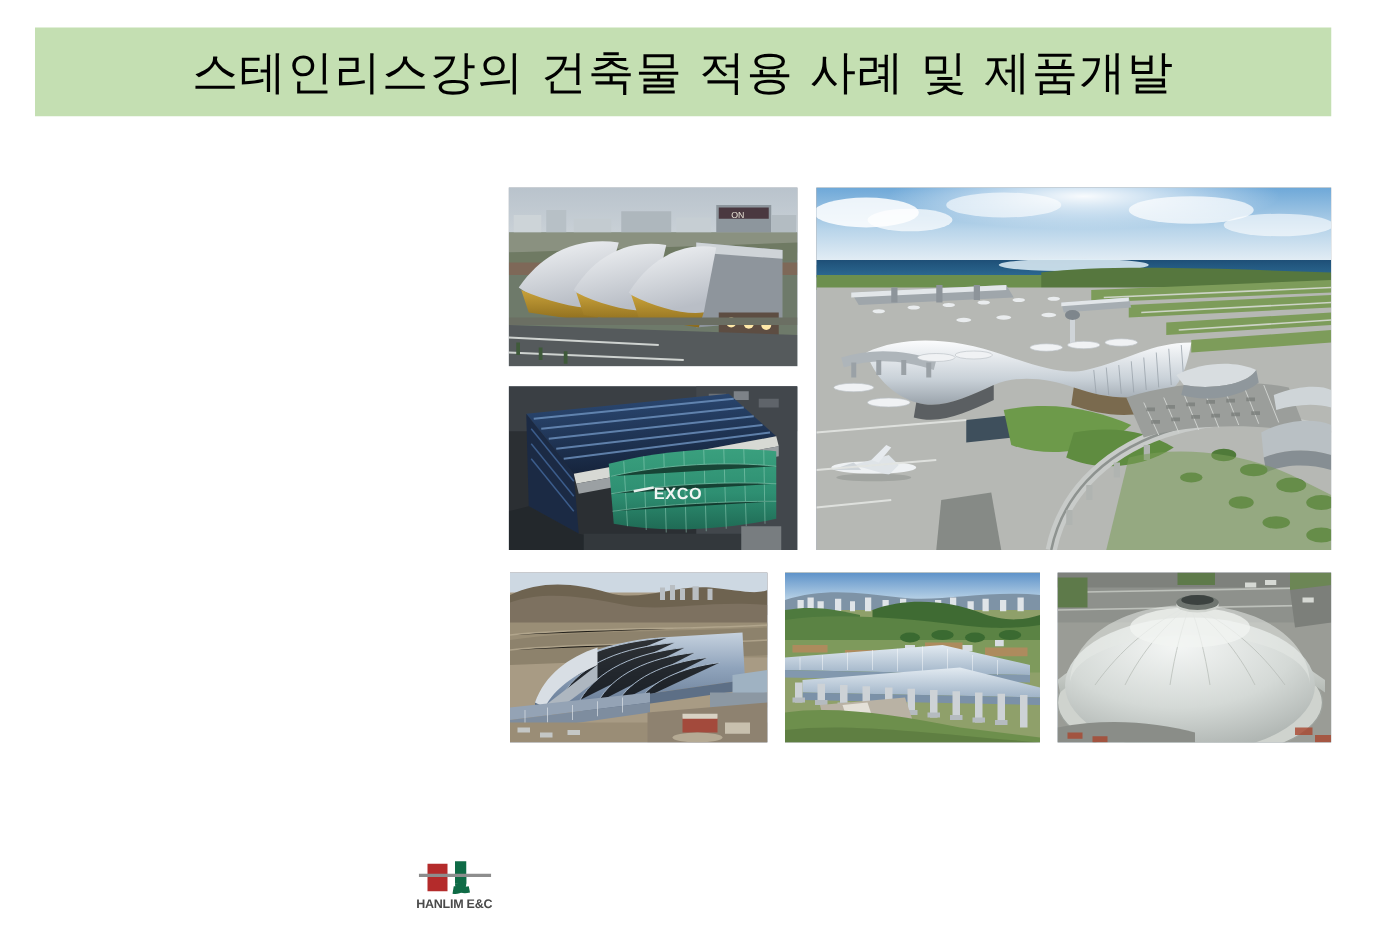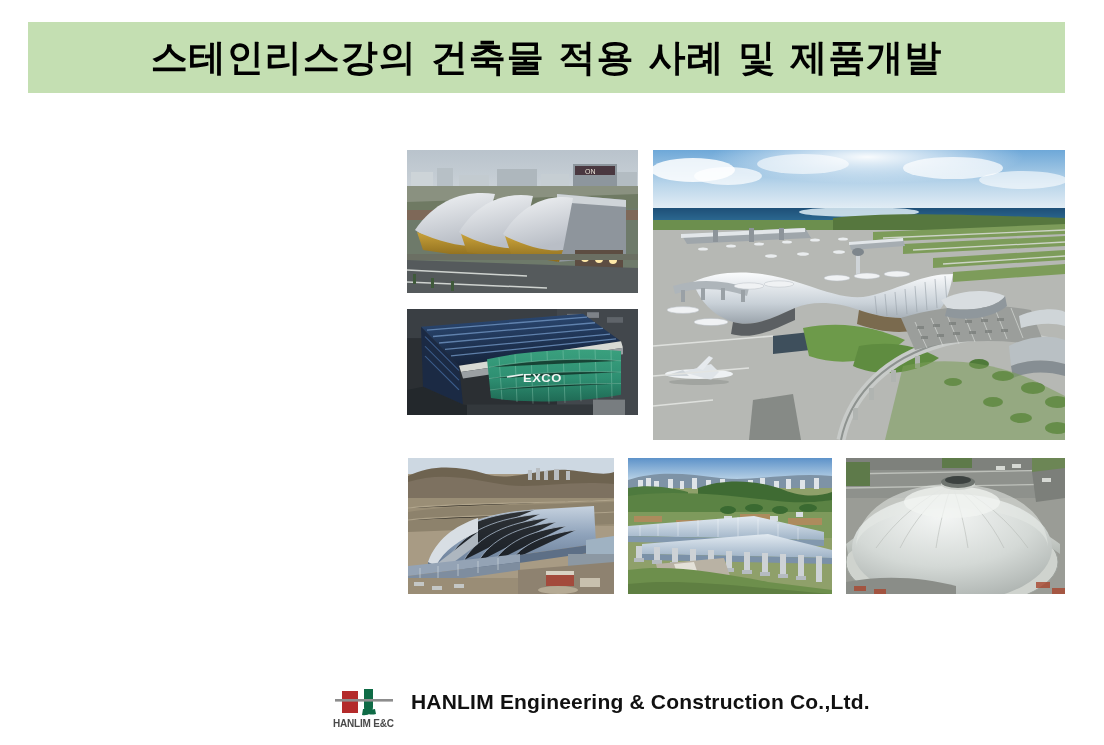--- a/index.html
+++ b/index.html
@@ -23,38 +23,38 @@
     width: 1037px;
     height: 71px;
     background: #c4dfb2;
     display: flex;
     align-items: center;
     justify-content: center;
   }
   #title-text {
     font-family: "DejaVu Sans", "Liberation Sans", sans-serif;
     font-size: 37px;
-    font-weight: bold;
+    font-weight: normal;
     color: #000000;
     letter-spacing: 1px;
     white-space: nowrap;
     line-height: 1;
   }
 
   
   #gallery { position: absolute; left: 0; top: 0; width: 1104px; height: 745px; }
   .photo {
     position: absolute;
     overflow: hidden;
     background: #9aa3ac;
   }
   .photo svg { display: block; width: 100%; height: 100%; }
 
   #photo-bexco       { left: 407px; top: 150px; width: 231px; height: 143px; }
-  #photo-exco        { left: 407px; top: 309px; width: 231px; height: 106px; }
+  #photo-exco        { left: 407px; top: 309px; width: 231px; height: 131px; }
   #photo-airport     { left: 653px; top: 150px; width: 412px; height: 290px; }
   #photo-depot       { left: 408px; top: 458px; width: 206px; height: 136px; }
   #photo-station     { left: 628px; top: 458px; width: 204px; height: 136px; }
   #photo-dome        { left: 846px; top: 458px; width: 219px; height: 136px; }
 
   
   #footer {
     position: absolute;
     left: 0;
     top: 684px;
@@ -698,17 +698,16 @@
         <rect x="29" y="1" width="9" height="18" fill="#0F6B46"></rect>
         <path d="M29 13 H38 V19 C38 25 33 28 27 27 L28 21 C32 21.5 33 20 33 17 H29 Z" fill="#0F6B46"></path>
         <rect x="38" y="13" width="9" height="10" fill="#0F6B46" opacity="0"></rect>
         <path d="M29 19 C29 25 34 28 41 26 L40 21 C36 22 34 21 34 18 Z" fill="#0F6B46"></path>
         <rect x="0" y="11" width="58" height="2.6" fill="#8D8D8D"></rect>
       </svg>
       <div id="logo-sub">HANLIM E&amp;C</div>
     </div>
 
     <div id="footer-text">
-      <div id="company-name">HANLIM Engineering &amp; Construction Co.,Ltd.</div>
     </div>
 
   </div>
 </div>
 
 </body></html>

